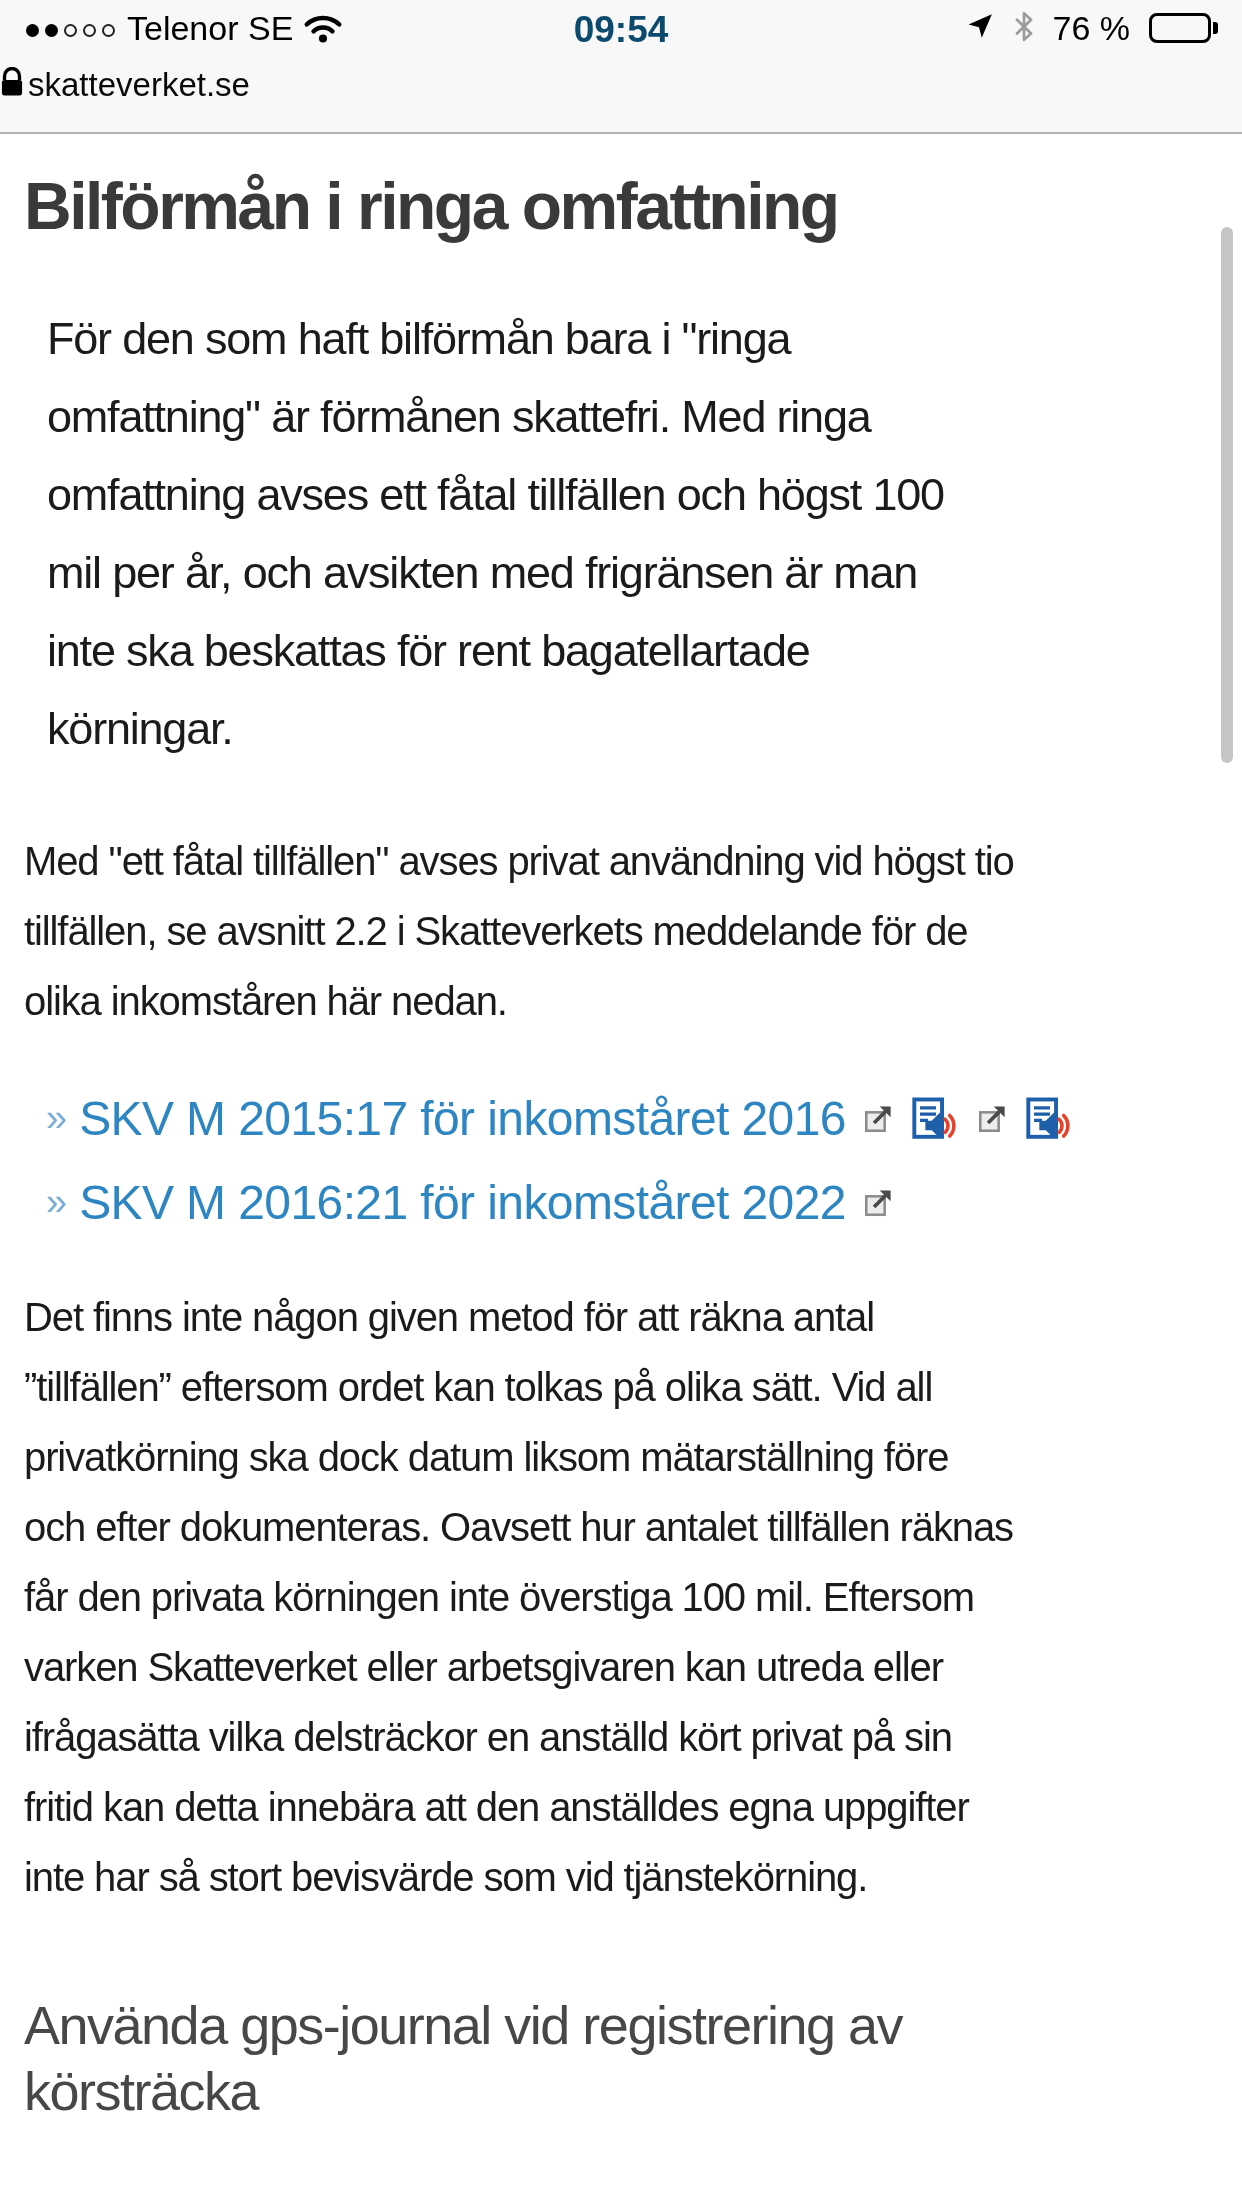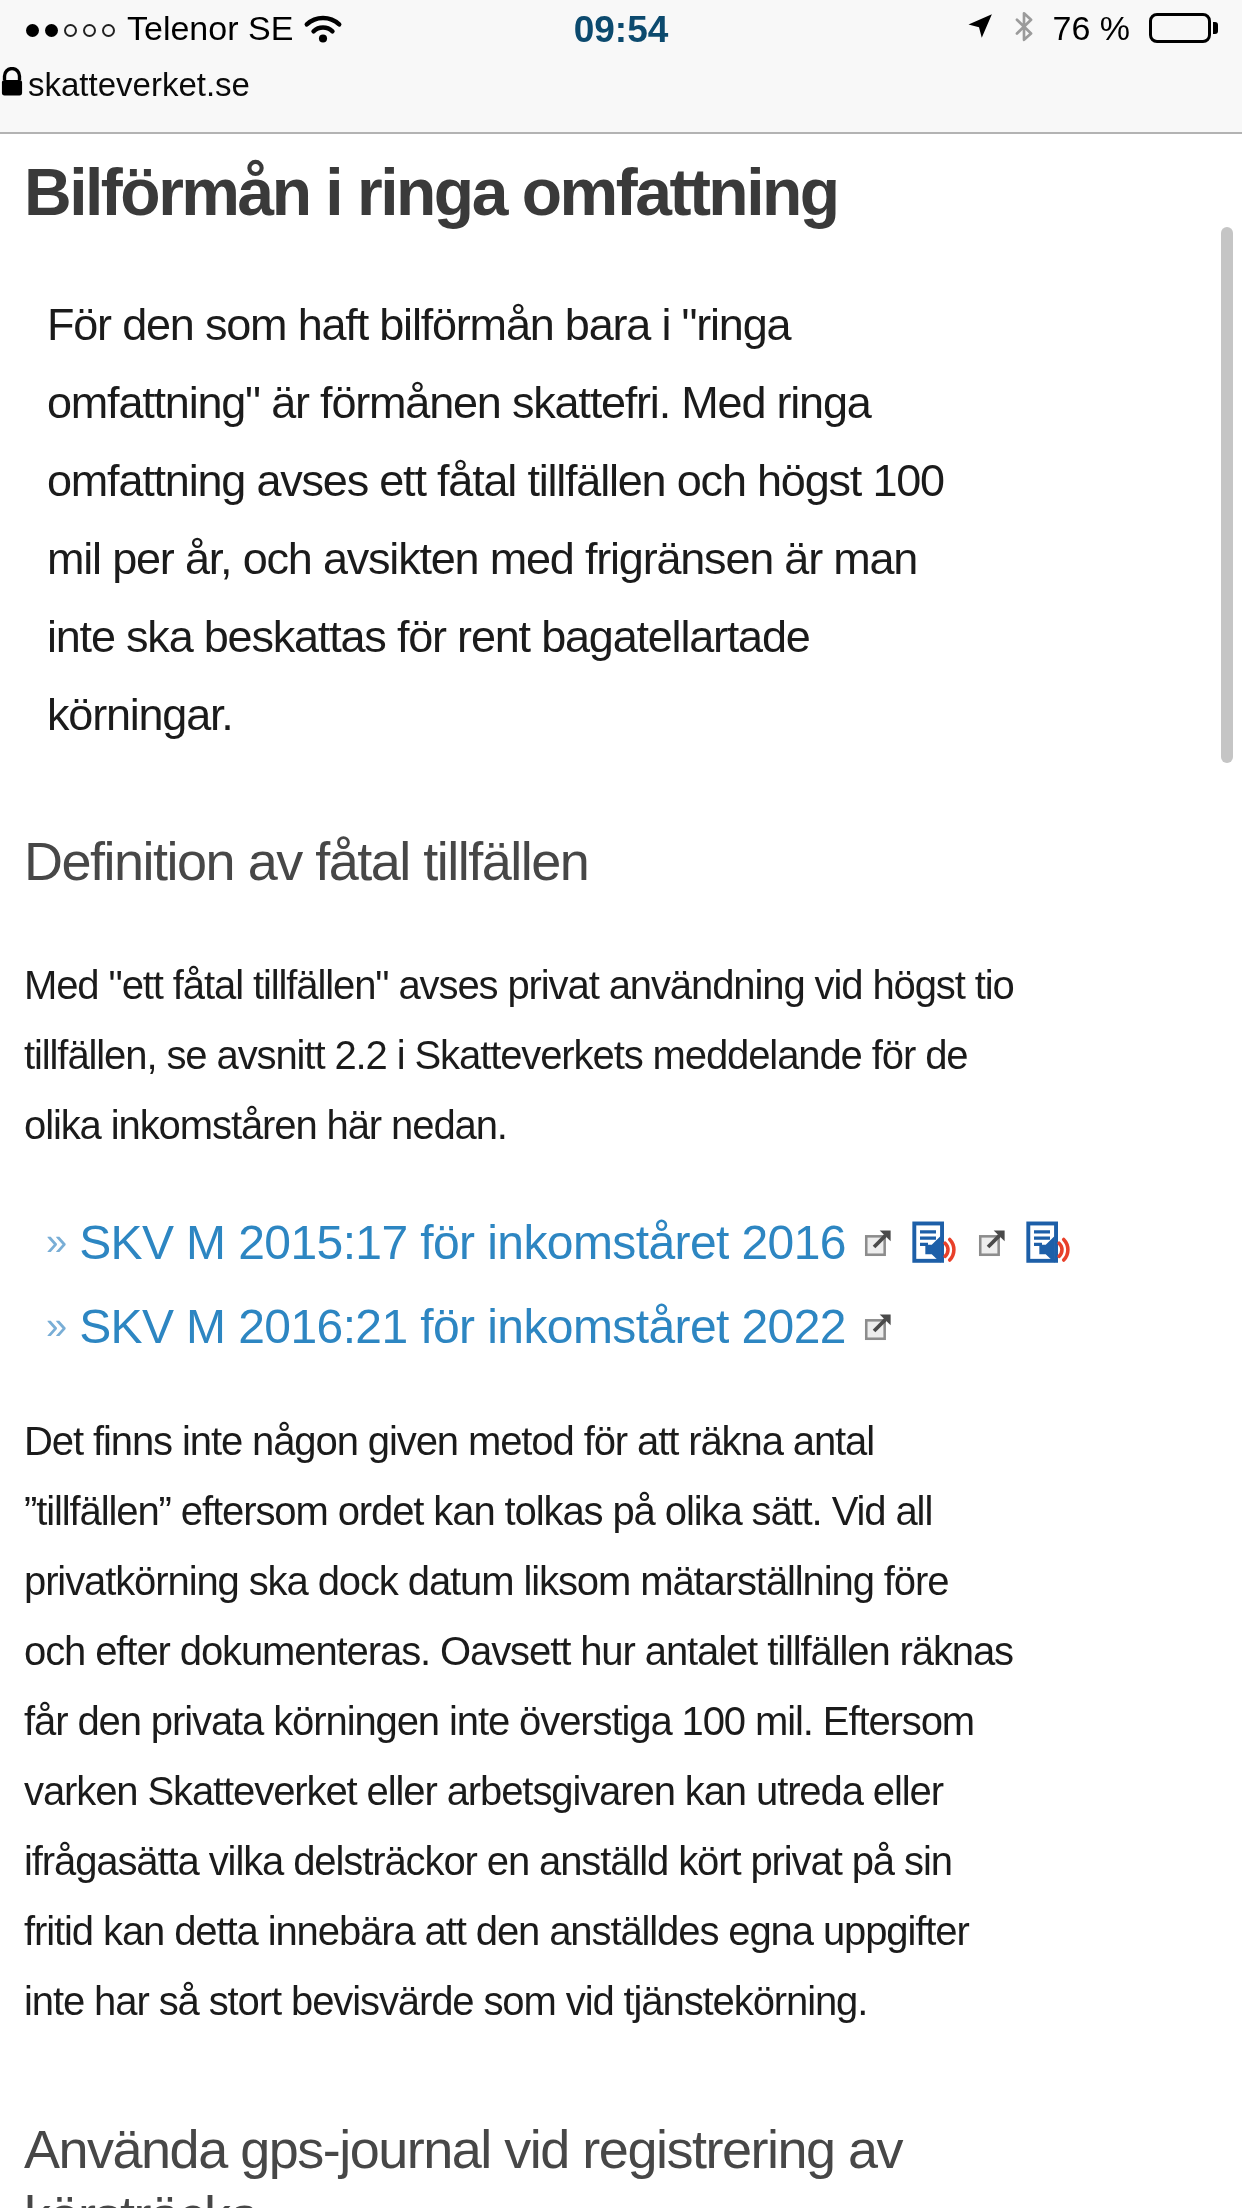--- a/index.html
+++ b/index.html
@@ -22,21 +22,21 @@
   .battery-body { width:62px; height:30px; border:3px solid #000; border-radius:8px; padding:2px; }
   .battery-fill { height:100%; width:76%; background:#000; border-radius:2px; }
   .battery-tip { width:5px; height:12px; background:#000; border-radius:0 3px 3px 0; margin-left:2px; }
 
   .url-row { height:57px; display:flex; align-items:center; gap:4px; }
   .domain { font-size:33px; color:#0a0a0a; }
 
   
   main { padding:0 24px; }
   .preline { white-space:pre-line; }
-  h1 { margin-top:20px; font-size:66px; font-weight:700; color:#3a3a3a; letter-spacing:-2.5px; }
+  h1 { margin-top:34px; font-size:66px; font-weight:700; color:#3a3a3a; letter-spacing:-2.5px; }
   .intro { margin-top:56px; font-size:45px; line-height:78px; letter-spacing:-1.2px; color:#1b1b1b;margin-left:23px; }
   h2 { font-size:54px; font-weight:400; color:#474747; letter-spacing:-1.5px; line-height:62px; }
   .h2-1 { margin-top:76px; }
   .body-p { font-size:40px; line-height:70px; letter-spacing:-1.1px; color:#1b1b1b; }
   .p2 { margin-top:58px; }
   .p3 { margin-top:52px; }
   .link-list { list-style:none; margin-top:54px; padding-left:22px; }
   .link-list li { display:flex; align-items:center; margin-bottom:28px; height:56px; }
   .bullet { color:#79aed6; font-size:38px; margin-right:16px; letter-spacing:-4px; }
   .link-list a { color:#2d86c2; font-size:48px; letter-spacing:-0.6px; text-decoration:none; }
@@ -100,21 +100,20 @@
 <main>
   <h1>Bilförmån i ringa omfattning</h1>
 
   <p class="intro preline">För den som haft bilförmån bara i "ringa
 omfattning" är förmånen skattefri. Med ringa
 omfattning avses ett fåtal tillfällen och högst 100
 mil per år, och avsikten med frigränsen är man
 inte ska beskattas för rent bagatellartade
 körningar.</p>
 
-  <h2 class="h2-1">Definition av fåtal tillfällen</h2>
 
   <p class="body-p p2 preline">Med "ett fåtal tillfällen" avses privat användning vid högst tio
 tillfällen, se avsnitt 2.2 i Skatteverkets meddelande för de
 olika inkomståren här nedan.</p>
 
   <ul class="link-list">
     <li>
       <span class="bullet">»</span>
       <a href="#">SKV M 2015:17 för inkomståret 2016</a>
       <span class="icn">

